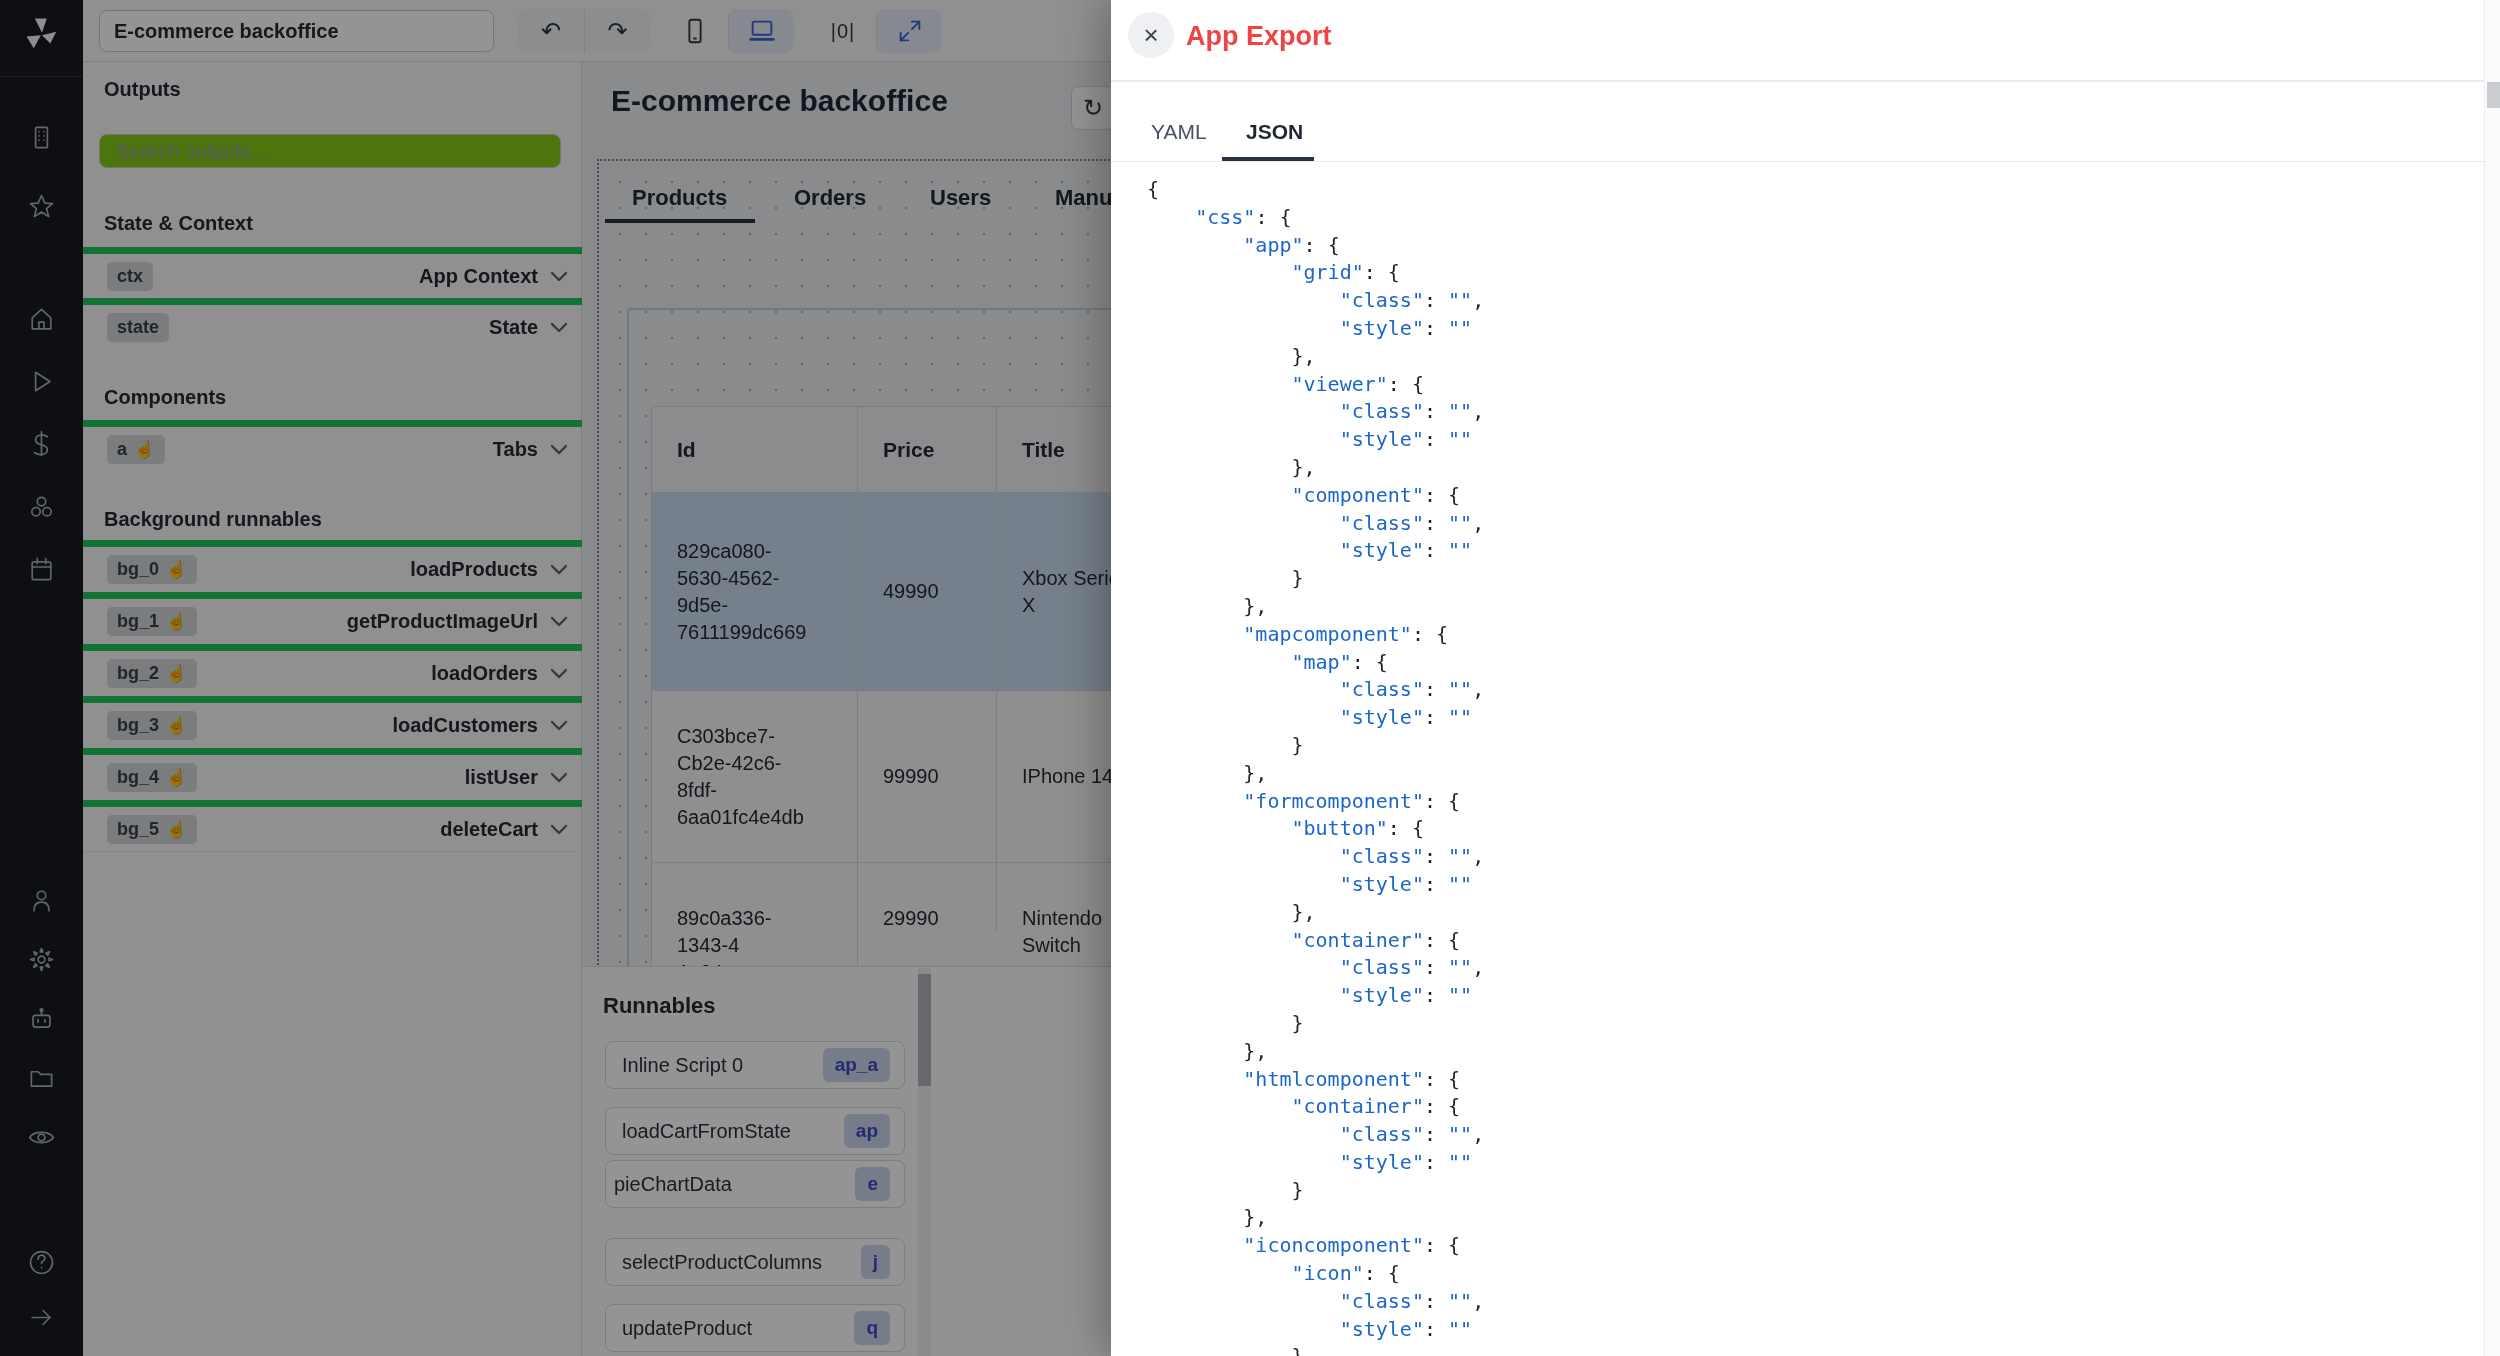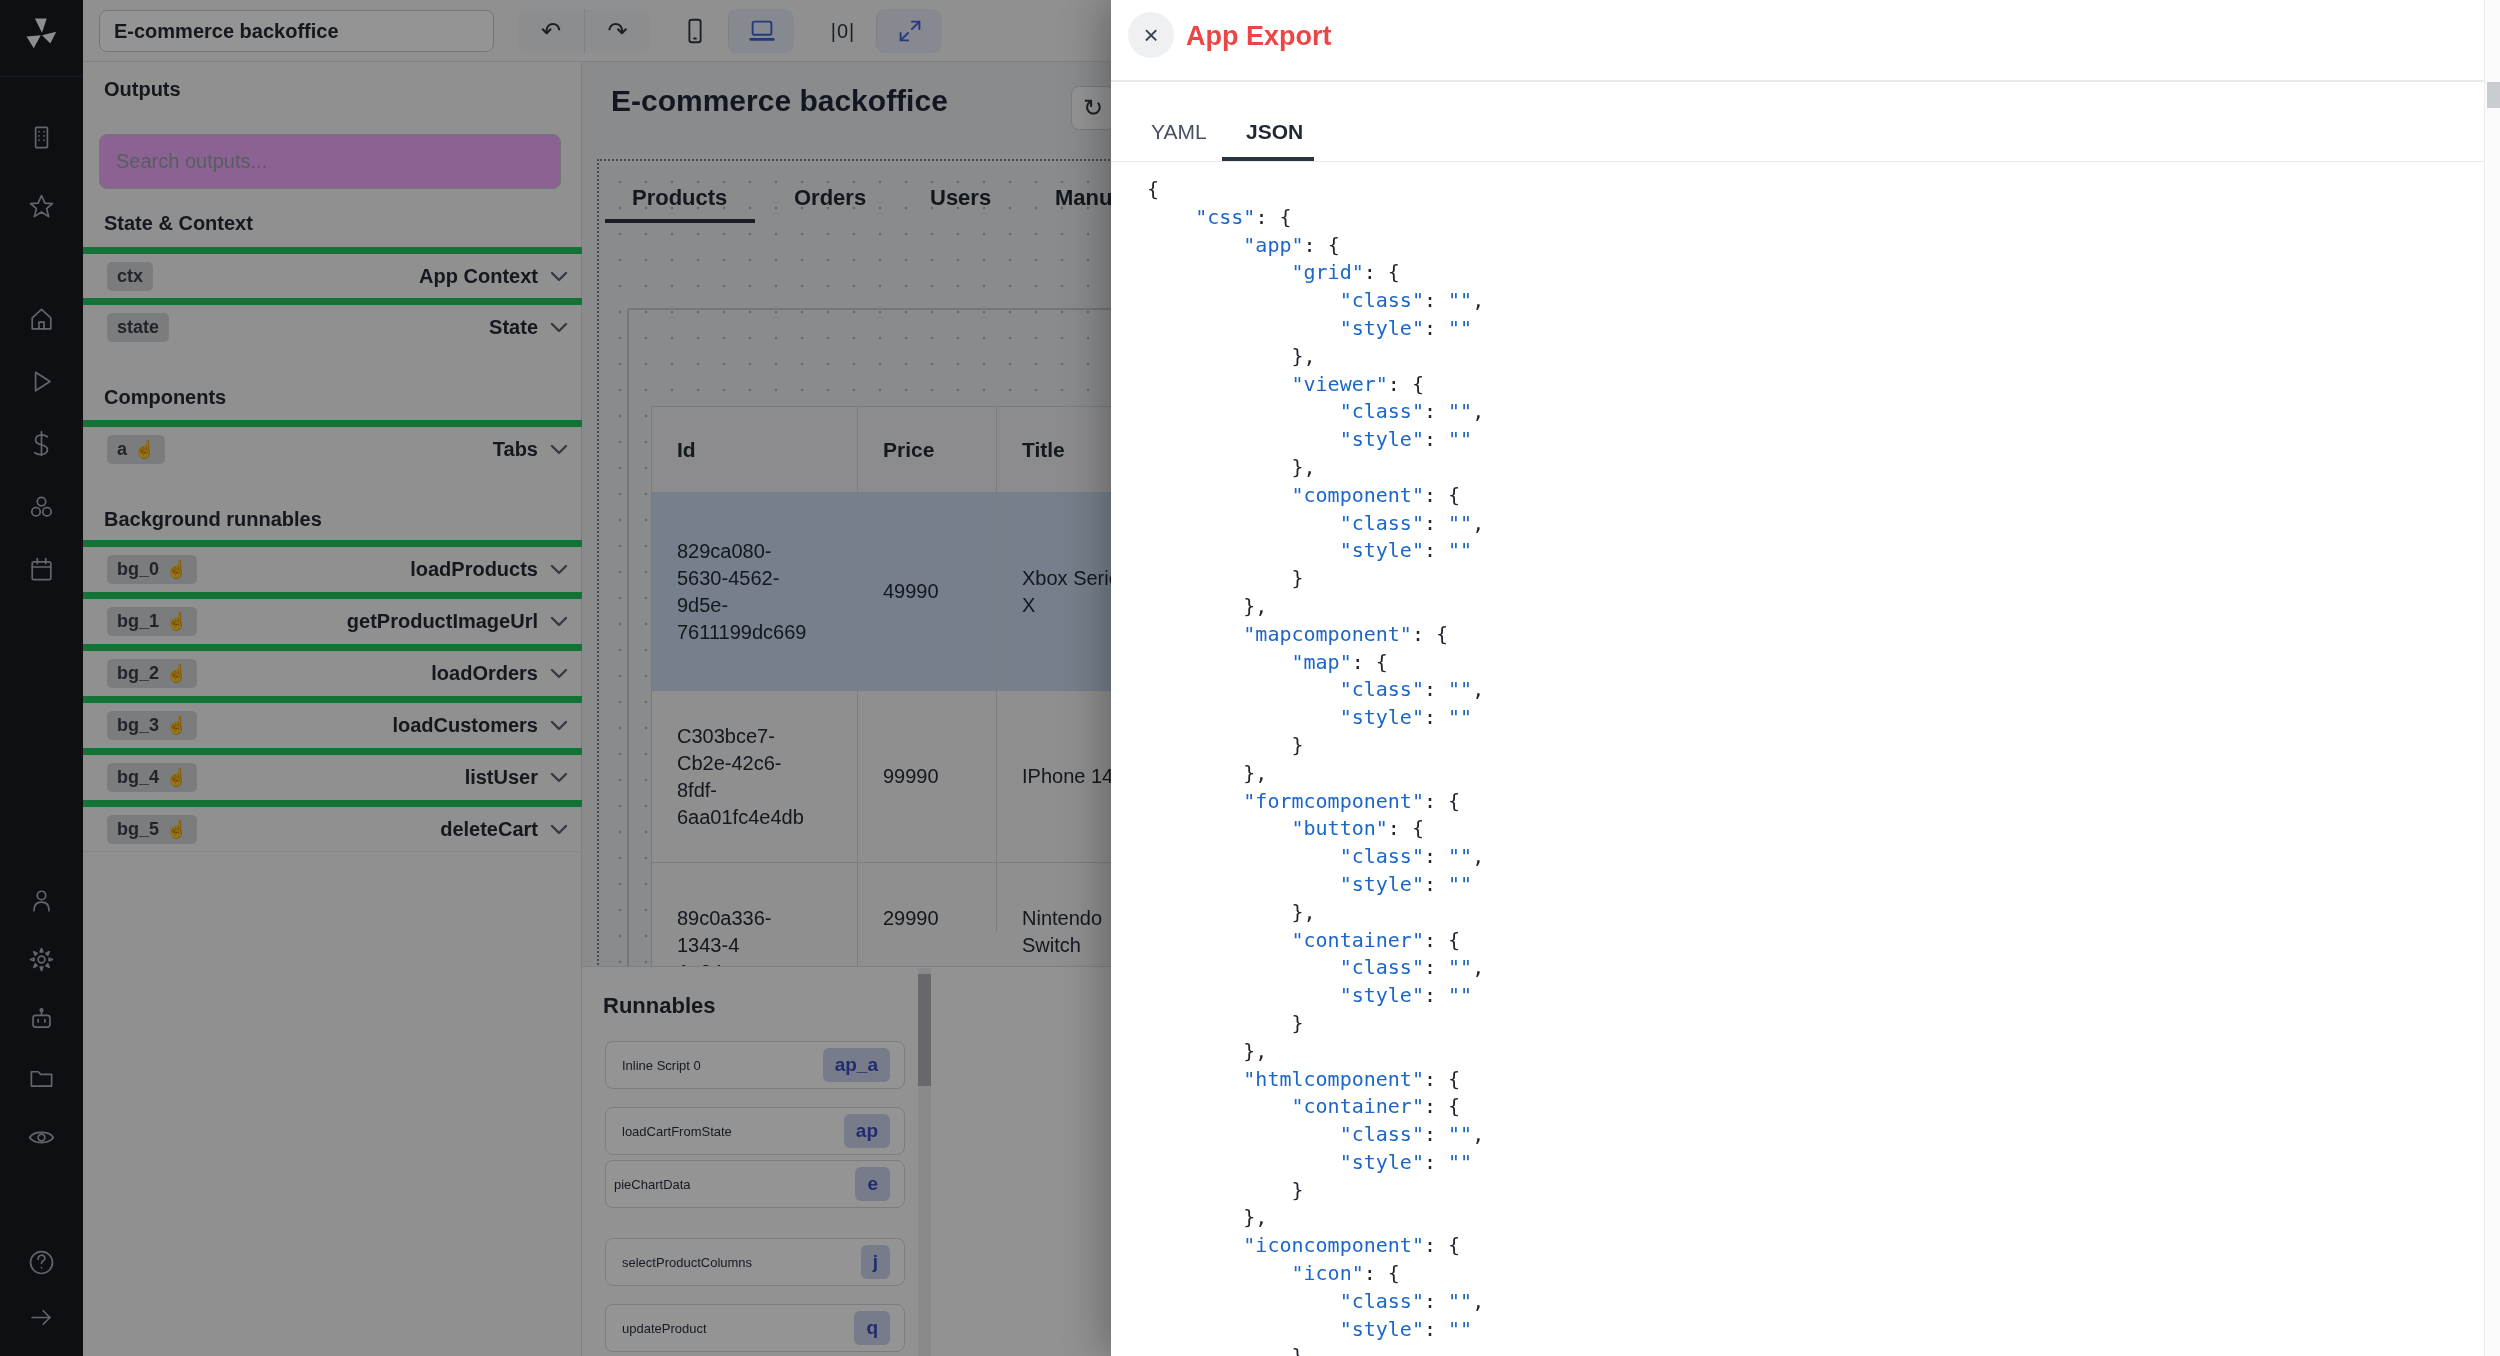--- a/index.html
+++ b/index.html
@@ -31,22 +31,22 @@
   .tb-group.plain { background:transparent; }
   .tb-btn.active { background:#e7ecf8; border-radius:9px; color:#3d63d6; }
   .tb-btn svg { width:30px; height:30px; stroke:currentColor; fill:none; stroke-width:2;
     stroke-linecap:round; stroke-linejoin:round;}
   .tb-zero { font-size:20px; color:#2f3741; letter-spacing:1px;}
 
   
   .left-panel { position:absolute; left:83px; top:62px; width:499px; height:1294px; background:#f8f9fa;
     border-right:1px solid #d9dce0; z-index:1;}
   .lp-h { position:absolute; left:21px; font-size:20px; font-weight:bold; color:#252b35;}
-  .lp-search { position:absolute; left:16px; top:72px; width:462px; height:55px; border:1px solid #c6cbd1;
-    border-radius:8px; background:#f0abfc; font-size:20px; color:#252b35; padding:0 16px;
+  .lp-search { position:absolute; left:16px; top:72px; width:462px; height:34px; border:1px solid #c6cbd1;
+    border-radius:8px; background:#84cc16; font-size:20px; color:#252b35; padding:0 16px;
     font-family:"Liberation Sans",sans-serif;}
   .lp-search::placeholder { color:#99a0a8; }
   .lp-row { position:absolute; left:0; width:499px; border-top:7px solid #22c55e; display:flex;
     align-items:center; padding:0 14px 0 24px; }
   .lp-row:last-child { border-bottom:1px solid #e4e7ea;}
   .badge { background:#d2d6da; border-radius:5px; padding:4px 10px; font-size:18px; font-weight:bold;
     color:#3a414b; display:inline-flex; align-items:center; gap:7px;}
   .hand { font-size:17px; color:#4a515b; font-weight:normal;}
   .lp-label { margin-left:auto; font-size:20px; font-weight:bold; color:#252b35;}
   .chev { margin-left:12px; display:inline-flex; color:#5a6470;}
@@ -86,21 +86,21 @@
   .zoombtn { width:53px; height:42px; background:#f7f8f9; border:1px solid #c9cdd2; border-radius:9px;
     font-size:24px; color:#2b323c; display:flex; align-items:center; justify-content:center;}
   .zoomval { width:82px; text-align:center; font-size:20px; color:#2b323c;}
 
   
   .bottom-panel { position:absolute; left:582px; top:966px; width:1918px; height:390px; background:#fbfcfc;
     border-top:1px solid #d9dce0; z-index:2;}
   .bp-title { position:absolute; left:21px; top:26px; font-size:22px; font-weight:bold; color:#252b35;}
   .run-item { position:absolute; left:23px; width:300px; height:48px; background:#fff;
     border:1px solid #d5d8dc; border-radius:8px; display:flex; align-items:center; padding:0 14px 0 16px;}
-  .run-label { font-size:13px; color:#2a3340;}
+  .run-label { font-size:20px; color:#2a3340;}
   .run-badge { margin-left:auto; background:#ccd6ee; color:#3b4bbf; font-weight:bold; font-size:19px;
     border-radius:6px; padding:6px 12px;}
   .bp-scroll { position:absolute; left:336px; top:1px; width:13px; height:389px; background:#eceef0;}
   .bp-thumb { position:absolute; left:0; top:6px; width:13px; height:112px; background:#b0b4b8;}
 
   
   .backdrop { position:absolute; left:0; top:0; width:1111px; height:1356px; background:rgba(0,0,0,0.42);
     z-index:5;}
 
   

